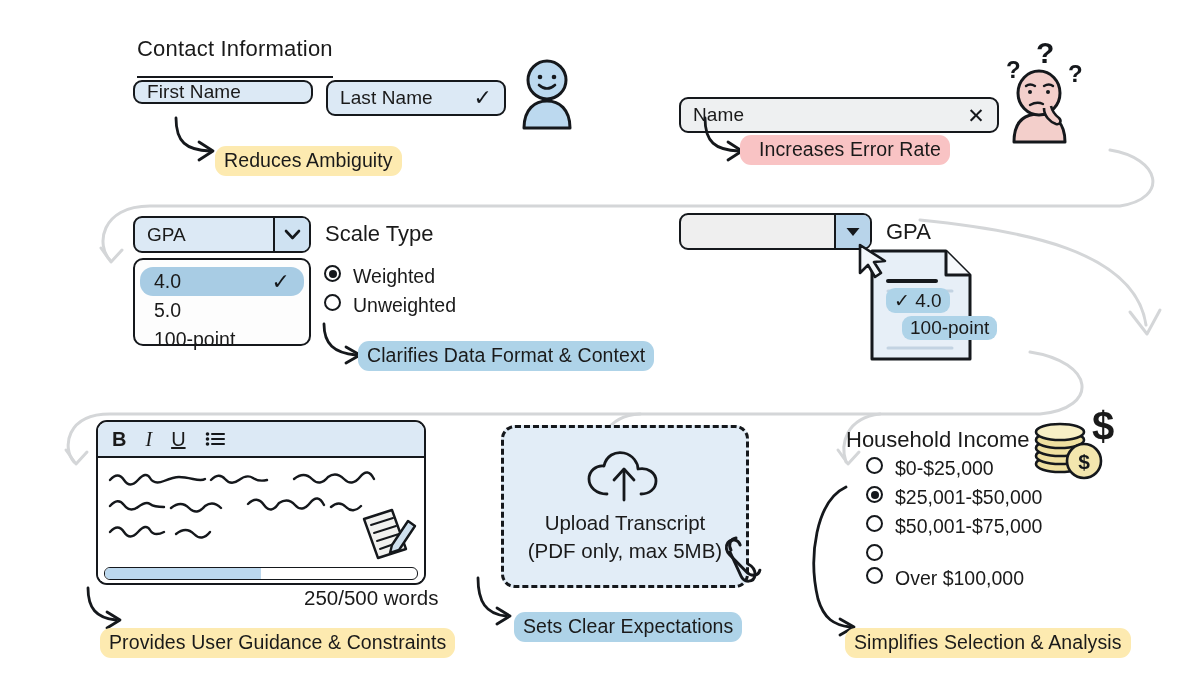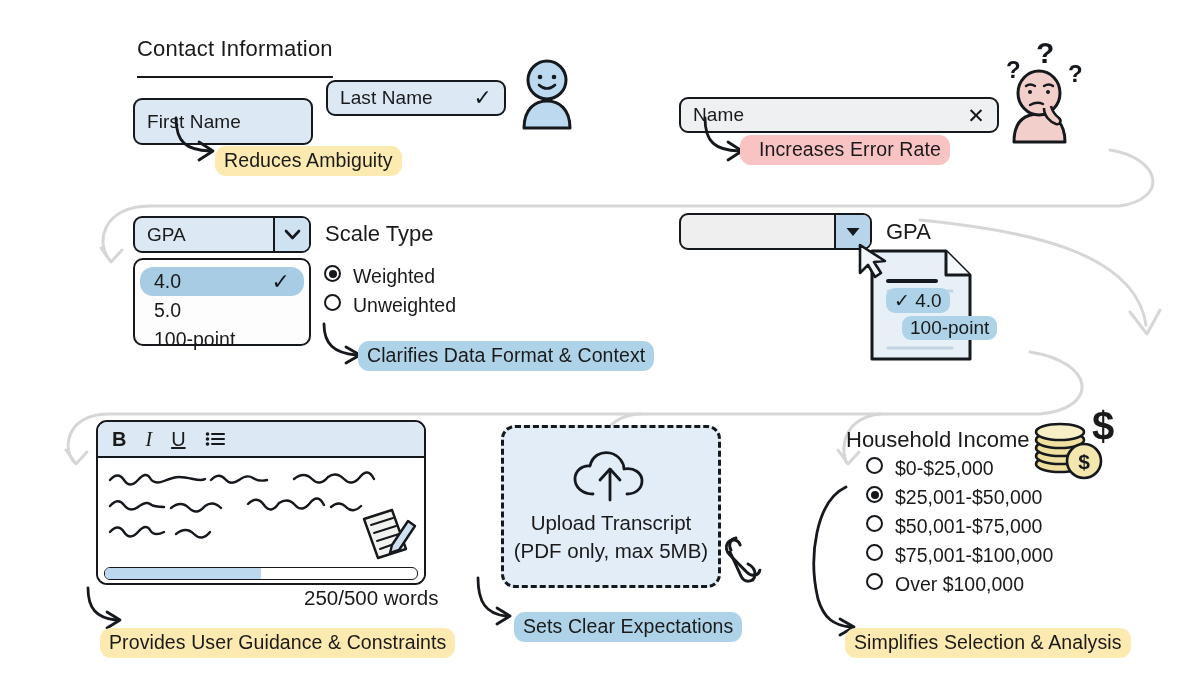--- a/index.html
+++ b/index.html
@@ -130,21 +130,21 @@
 
   <svg class="abs" style="left:960px;top:230px;width:230px;height:160px;" viewBox="0 0 230 160">
     <path d="M-40 -10 C60 0 175 20 186 95" fill="none" stroke="#d4d6d8" stroke-width="3" stroke-linecap="round"></path>
     <path d="M170 82 L187 104 L200 80" fill="none" stroke="#d4d6d8" stroke-width="3" stroke-linecap="round" stroke-linejoin="round"></path>
   </svg>
 
   <div class="abs" style="left:137px;top:36px;">
     <div class="heading">Contact Information</div>
   </div>
 
-  <div class="field abs" style="left:133px;top:80px;width:180px;height:47px;margin-top:18px;">
+  <div class="field abs" style="left:133px;top:80px;width:180px;height:24px;">
     <span class="ftext">First Name</span>
   </div>
 
   <div class="field abs" style="left:326px;top:80px;width:180px;height:36px;">
     <span class="ftext">Last Name</span>
     <span class="check-g">✓</span>
   </div>
 
   <svg class="abs" style="left:516px;top:58px;width:62px;height:70px;" viewBox="0 0 62 70">
     <circle cx="31" cy="22" r="19" fill="#bcd9ef" stroke="#15181c" stroke-width="3"></circle>
@@ -315,21 +315,21 @@
 
   <svg class="abs" style="left:82px;top:588px;width:52px;height:42px;" viewBox="0 0 52 42">
     <path d="M6 0 C6 20 14 30 34 32" fill="none" stroke="#15181c" stroke-width="2.8" stroke-linecap="round"></path>
     <path d="M25 24 L38 32 L25 40" fill="none" stroke="#15181c" stroke-width="2.8" stroke-linecap="round" stroke-linejoin="round"></path>
   </svg>
 
   <div class="abs" style="left:100px;top:617px;">
     <span class="pill yellow">Provides User Guidance &amp; Constraints</span>
   </div>
 
-  <div class="dropzone abs" style="left:501px;top:425px;width:220px;height:163px;">
+  <div class="dropzone abs" style="left:501px;top:425px;width:248px;height:163px;">
     <svg width="78" height="54" viewBox="0 0 78 54" style="margin-bottom:4px;">
       <path d="M21 44 C10 44 3 37 3 29 C3 21 10 15 18 16 C20 6 29 1 38 3 C47 5 52 13 52 19 C62 17 70 23 70 31 C70 39 63 44 55 44" fill="none" stroke="#15181c" stroke-width="2.8" stroke-linecap="round" stroke-linejoin="round"></path>
       <line x1="38" y1="50" x2="38" y2="20" stroke="#15181c" stroke-width="2.8" stroke-linecap="round"></line>
       <path d="M28 30 L38 19 L48 30" fill="none" stroke="#15181c" stroke-width="2.8" stroke-linecap="round" stroke-linejoin="round"></path>
     </svg>
     <div>Upload Transcript</div>
     <div>(PDF only, max 5MB)</div>
   </div>
 
   <svg class="abs" style="left:722px;top:536px;width:36px;height:56px;" viewBox="0 0 36 56">
@@ -370,21 +370,20 @@
     <div class="radio-row">
       <span class="radio on"></span>
       <span>$25,001-$50,000</span>
     </div>
     <div class="radio-row">
       <span class="radio"></span>
       <span>$50,001-$75,000</span>
     </div>
     <div class="radio-row">
       <span class="radio"></span>
-      <span>$75,001-$100,000</span>
     </div>
     <div class="radio-row">
       <span class="radio"></span>
       <span>Over $100,000</span>
     </div>
   </div>
 
   <svg class="abs" style="left:806px;top:487px;width:62px;height:148px;" viewBox="0 0 62 148">
     <path d="M40 0 C10 14 2 70 12 112 C18 132 28 138 44 140" fill="none" stroke="#15181c" stroke-width="2.8" stroke-linecap="round"></path>
     <path d="M34 132 L48 140 L34 148" fill="none" stroke="#15181c" stroke-width="2.8" stroke-linecap="round" stroke-linejoin="round"></path>

